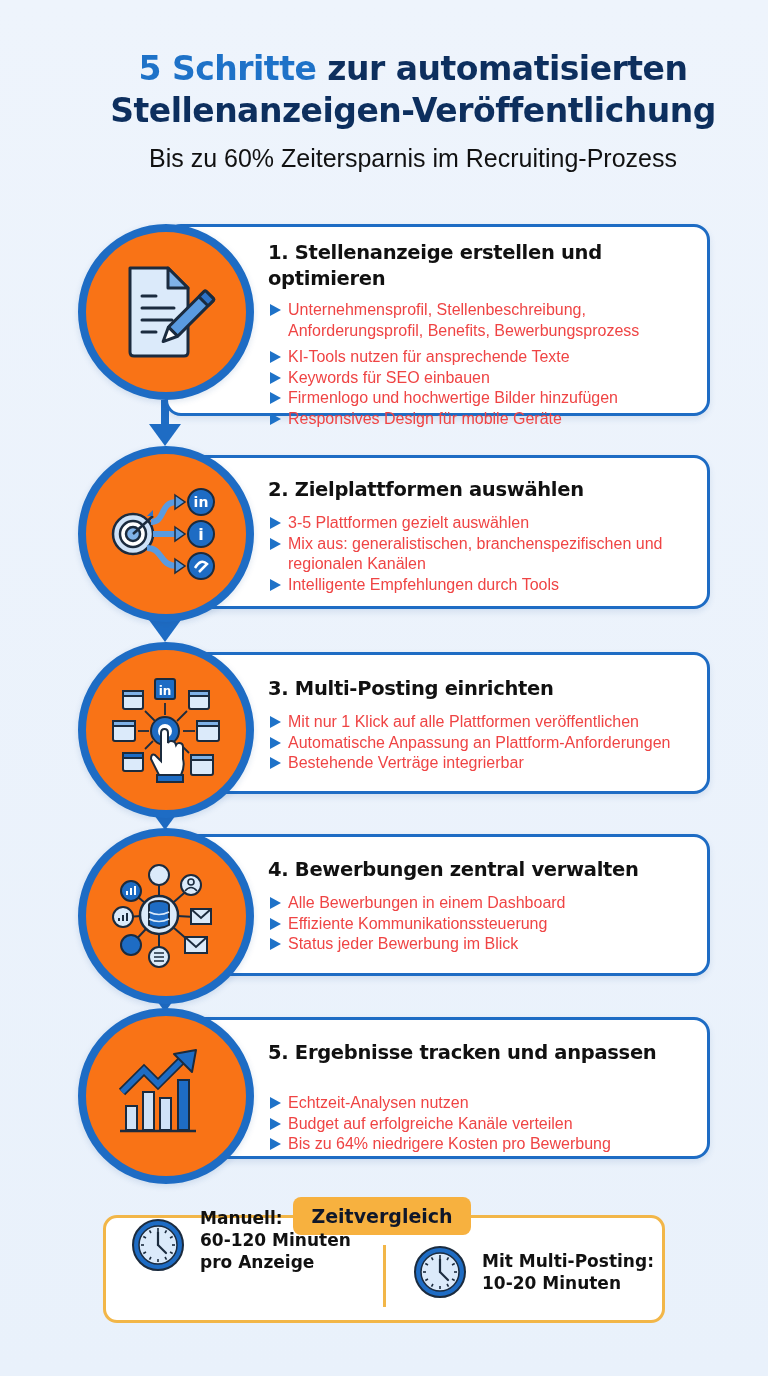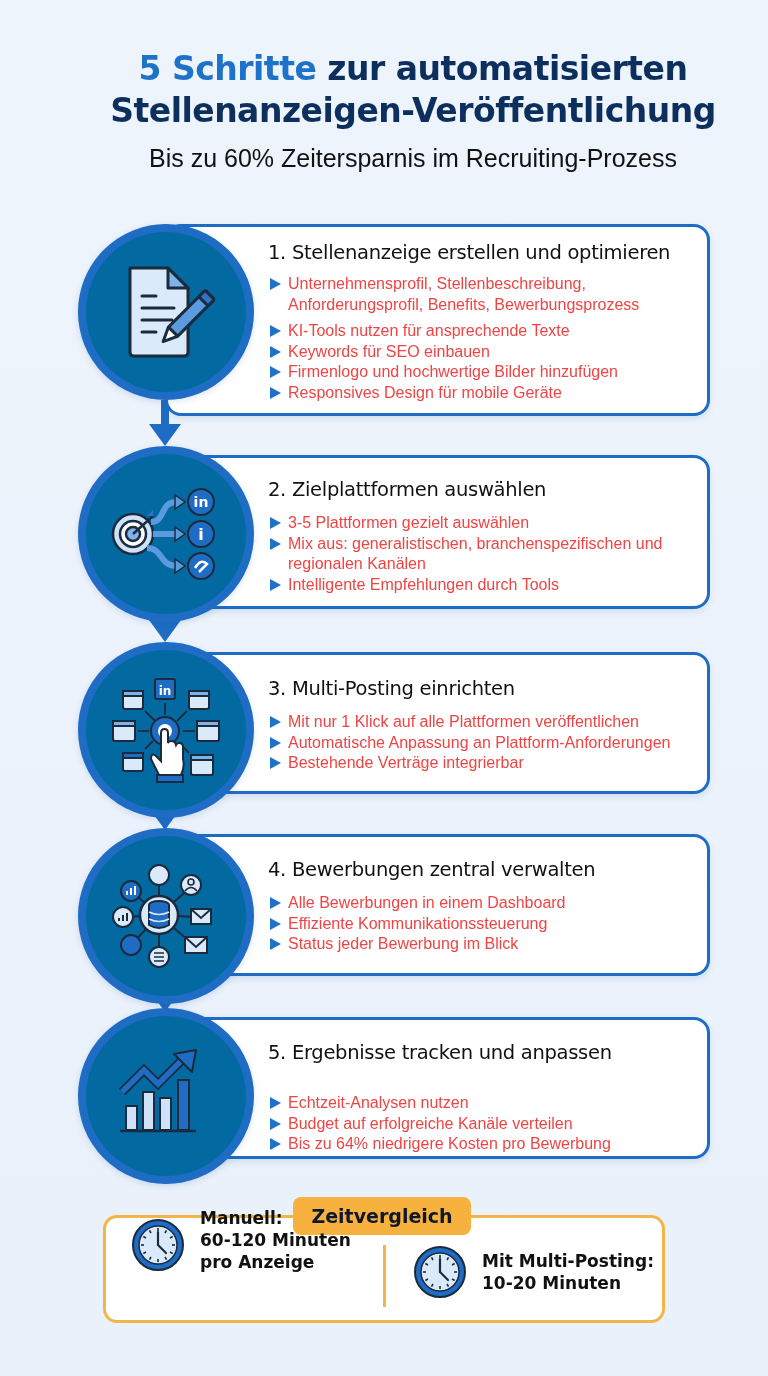--- a/index.html
+++ b/index.html
@@ -30,27 +30,27 @@
   }
 
   .step { position: absolute; left: 0; width: 768px; }
   .card {
     position: absolute; left: 165px; right: 58px;
     background: #fff; border: 3px solid #1e6cc4; border-radius: 16px;
     box-shadow: 0 3px 6px rgba(30,80,150,0.12);
   }
   .circle {
     position: absolute; width: 176px; height: 176px; border-radius: 50%;
-    background: #0369a1; border: 8px solid #1e6cc4; left: 78px;
+    background: #f97316; border: 8px solid #1e6cc4; left: 78px;
     display: flex; align-items: center; justify-content: center;
     box-shadow: 0 2px 6px rgba(30,80,150,0.15);
   }
   .content { position: absolute; left: 268px; right: 62px; }
   .step-title {
-    font-family: "DejaVu Sans", sans-serif; font-weight: normal;
+    font-family: "DejaVu Sans", sans-serif; font-weight: bold;
     font-size: 19.5px; line-height: 26px; color: #111; letter-spacing: -0.3px;
   }
   ul.bullets { list-style: none; margin-top: 8px; }
   ul.bullets li {
     position: relative; padding-left: 20px; font-size: 16px; line-height: 20.5px; color: #ef4444;
   }
   ul.bullets li .tri {
     position: absolute; left: 2px; top: 4px; width: 0; height: 0;
     border-top: 6px solid transparent; border-bottom: 6px solid transparent;
     border-left: 11px solid #1e72c8;

